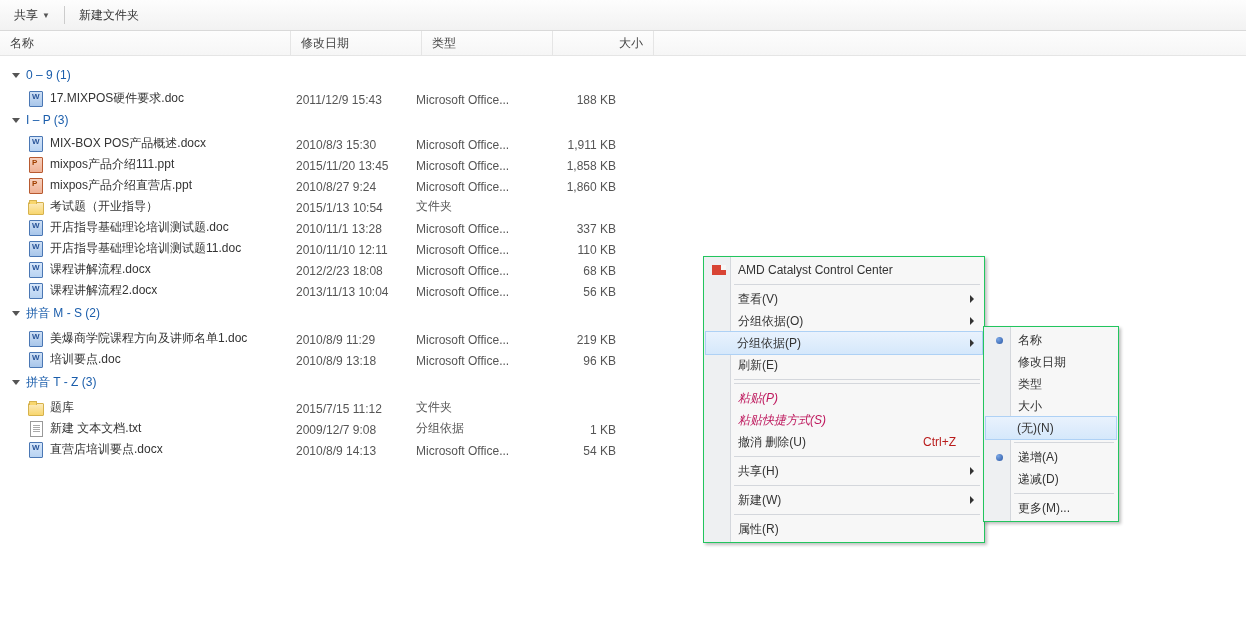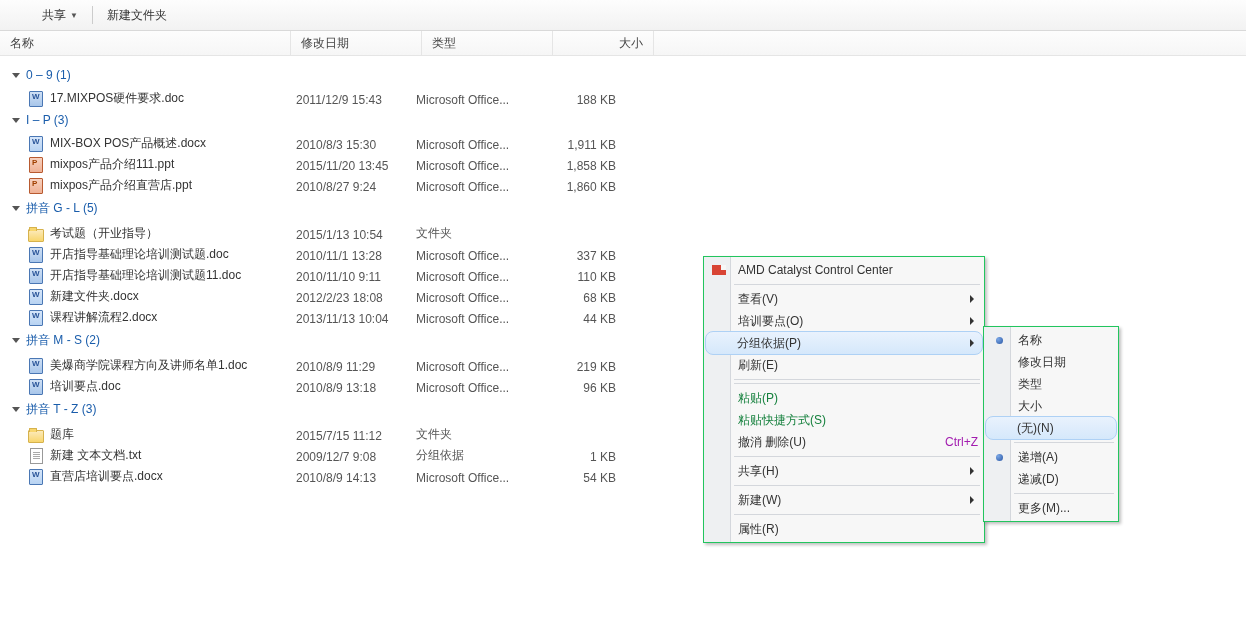--- a/index.html
+++ b/index.html
@@ -1,17 +1,17 @@
 <!DOCTYPE html>
 <html><head>
 <meta charset="utf-8">
 <style>
   html,body { margin:0; padding:0; font-family:"Microsoft YaHei","Segoe UI",sans-serif; font-size:12px; color:#333; background:#fff; }
   body { width:1246px; height:643px; overflow:hidden; position:relative; }
-  .toolbar { height:30px; border-bottom:1px solid #d9d9d9; display:flex; align-items:center; padding-left:32px; background:linear-gradient(#fdfdfd,#f2f2f2);text-align:right; }
+  .toolbar { height:30px; border-bottom:1px solid #d9d9d9; display:flex; align-items:center; padding-left:4px; background:linear-gradient(#fdfdfd,#f2f2f2);text-align:right; }
   .toolbar-item { display:flex; align-items:center; padding:0 10px; height:100%; cursor:default; }
   .toolbar-sep { width:1px; height:18px; background:#ccc; margin:0 4px; }
   .col-headers { display:flex; height:24px; border-bottom:1px solid #e5e5e5; background:linear-gradient(#fdfdfd,#f6f6f6); }
   .col-headers > div { border-right:1px solid #e5e5e5; display:flex; align-items:center; padding-left:10px; color:#444; }
   .col-name   { width:280px; }
   .col-date   { width:120px; }
   .col-type   { width:120px; }
   .col-size   { width:80px; justify-content:flex-end; padding-right:10px; padding-left:0; }
   .file-area { padding:6px 0 0 0; }
   .group-header { display:flex; align-items:center; padding:6px 0 4px 12px; color:#1a5dab; cursor:default; }
@@ -31,24 +31,24 @@
   .icon-ppt::after { content:"P"; font-size:8px; color:#a04000; font-weight:bold; position:absolute; left:2px; top:0; }
   .icon-folder { background:linear-gradient(#fceabb,#f8d66d); border:1px solid #d6b24c; border-radius:1px; width:14px; height:11px; position:relative; margin-top:2px; }
   .icon-folder::before { content:""; position:absolute; top:-3px; left:0; width:6px; height:3px; background:#f8d66d; border:1px solid #d6b24c; border-bottom:none; border-radius:1px 1px 0 0; }
   .icon-txt { background:#fff; border:1px solid #999; width:11px; height:14px; position:relative; }
   .icon-txt::after { content:""; position:absolute; left:2px; top:3px; width:7px; height:1px; background:#aaa; box-shadow:0 2px 0 #aaa,0 4px 0 #aaa,0 6px 0 #aaa; }
   .dropdown-arrow { font-size:8px; margin-left:4px; color:#555; }
   
   .ctx { position:absolute; background:#f7f7f7; border:1px solid #22c55e; box-shadow:2px 2px 3px rgba(0,0,0,0.25); padding:2px; }
   .ctx-icon-col { position:absolute; left:0; top:0; bottom:0; width:26px; background:#eef0f2; border-right:1px solid #d4d7dc; }
   .ctx-item { position:relative; display:flex; align-items:center; height:22px; padding:0 24px 0 32px; cursor:default; white-space:nowrap; }
-  .ctx-item.disabled { color:#15803d; }
-  .ctx-item.highlight { background:linear-gradient(#e9f2fd,#d5e8fb); border:1px solid #aed1f5; border-radius:8px; margin:-1px; padding:0 23px 0 31px; }
+  .ctx-item.disabled { color:#be185d;font-style:italic; }
+  .ctx-item.highlight { background:linear-gradient(#e9f2fd,#d5e8fb); border:1px solid #aed1f5; border-radius:0; margin:-1px; padding:0 23px 0 31px; }
   .ctx-item .arrow { position:absolute; right:8px; top:7px; width:0; height:0; border-top:4px solid transparent; border-bottom:4px solid transparent; border-left:4px solid #333; }
-  .ctx-item .shortcut { position:absolute; right:4px; color:#a21caf; }
+  .ctx-item .shortcut { position:absolute; right:26px; color:#b91c1c; }
   .ctx-sep { height:1px; background:#d4d7dc; margin:3px 2px 3px 28px; }
   .ctx .mini-icon { position:absolute; left:5px; width:16px; height:16px; display:flex; align-items:center; justify-content:center; }
   .radio-dot { width:7px; height:7px; border-radius:50%; background:radial-gradient(circle at 30% 30%, #7aa7e6, #2a57a5); }
   .amd-icon { width:14px; height:10px; background:#d84434; position:relative; }
   .amd-icon::after { content:""; position:absolute; right:0; top:0; width:5px; height:5px; background:#f7f7f7; }
 </style>
 </head>
 <body>
 
 <div class="toolbar">
@@ -115,24 +115,20 @@
     </div>
     <div class="file-row">
       <span class="file-icon">
         <span class="icon-ppt"></span>
       </span>
       <span class="fc-name">mixpos产品介绍直营店.ppt</span>
       <span class="fc-date">2010/8/27 9:24</span>
       <span class="fc-type">Microsoft Office...</span>
       <span class="fc-size">1,860 KB</span>
     </div>
-    <div class="group-header">
-      <span class="chev"></span>
-      <span>拼音 G - L (5)</span>
-    </div>
     <div class="file-row">
       <span class="file-icon">
         <span class="icon-folder"></span>
       </span>
       <span class="fc-name">考试题（开业指导）</span>
       <span class="fc-date">2015/1/13 10:54</span>
       <span class="fc-type">文件夹</span>
       <span class="fc-size"></span>
     </div>
     <div class="file-row">
@@ -142,41 +138,41 @@
       <span class="fc-name">开店指导基础理论培训测试题.doc</span>
       <span class="fc-date">2010/11/1 13:28</span>
       <span class="fc-type">Microsoft Office...</span>
       <span class="fc-size">337 KB</span>
     </div>
     <div class="file-row">
       <span class="file-icon">
         <span class="icon-doc"></span>
       </span>
       <span class="fc-name">开店指导基础理论培训测试题11.doc</span>
-      <span class="fc-date">2010/11/10 9:11</span>
+      <span class="fc-date">2010/11/10 12:11</span>
       <span class="fc-type">Microsoft Office...</span>
       <span class="fc-size">110 KB</span>
     </div>
     <div class="file-row">
       <span class="file-icon">
         <span class="icon-docx"></span>
       </span>
-      <span class="fc-name">新建文件夹.docx</span>
+      <span class="fc-name">课程讲解流程.docx</span>
       <span class="fc-date">2012/2/23 18:08</span>
       <span class="fc-type">Microsoft Office...</span>
       <span class="fc-size">68 KB</span>
     </div>
     <div class="file-row">
       <span class="file-icon">
         <span class="icon-docx"></span>
       </span>
       <span class="fc-name">课程讲解流程2.docx</span>
       <span class="fc-date">2013/11/13 10:04</span>
       <span class="fc-type">Microsoft Office...</span>
-      <span class="fc-size">44 KB</span>
+      <span class="fc-size">56 KB</span>
     </div>
     <div class="group-header">
       <span class="chev"></span>
       <span>拼音 M - S (2)</span>
     </div>
     <div class="file-row">
       <span class="file-icon">
         <span class="icon-doc"></span>
       </span>
       <span class="fc-name">美爆商学院课程方向及讲师名单1.doc</span>
@@ -233,21 +229,21 @@
         <span class="amd-icon"></span>
       </span>
     <span>AMD Catalyst Control Center</span>
   </div>
   <div class="ctx-sep"></div>
   <div class="ctx-item">
       <span>查看(V)</span>
       <span class="arrow"></span>
     </div>
   <div class="ctx-item">
-      <span>培训要点(O)</span>
+      <span>分组依据(O)</span>
       <span class="arrow"></span>
     </div>
   <div class="ctx-item highlight">
       <span>分组依据(P)</span>
       <span class="arrow"></span>
     </div>
   <div class="ctx-item">
       <span>刷新(E)</span>
     </div>
   <div class="ctx-sep"></div>

